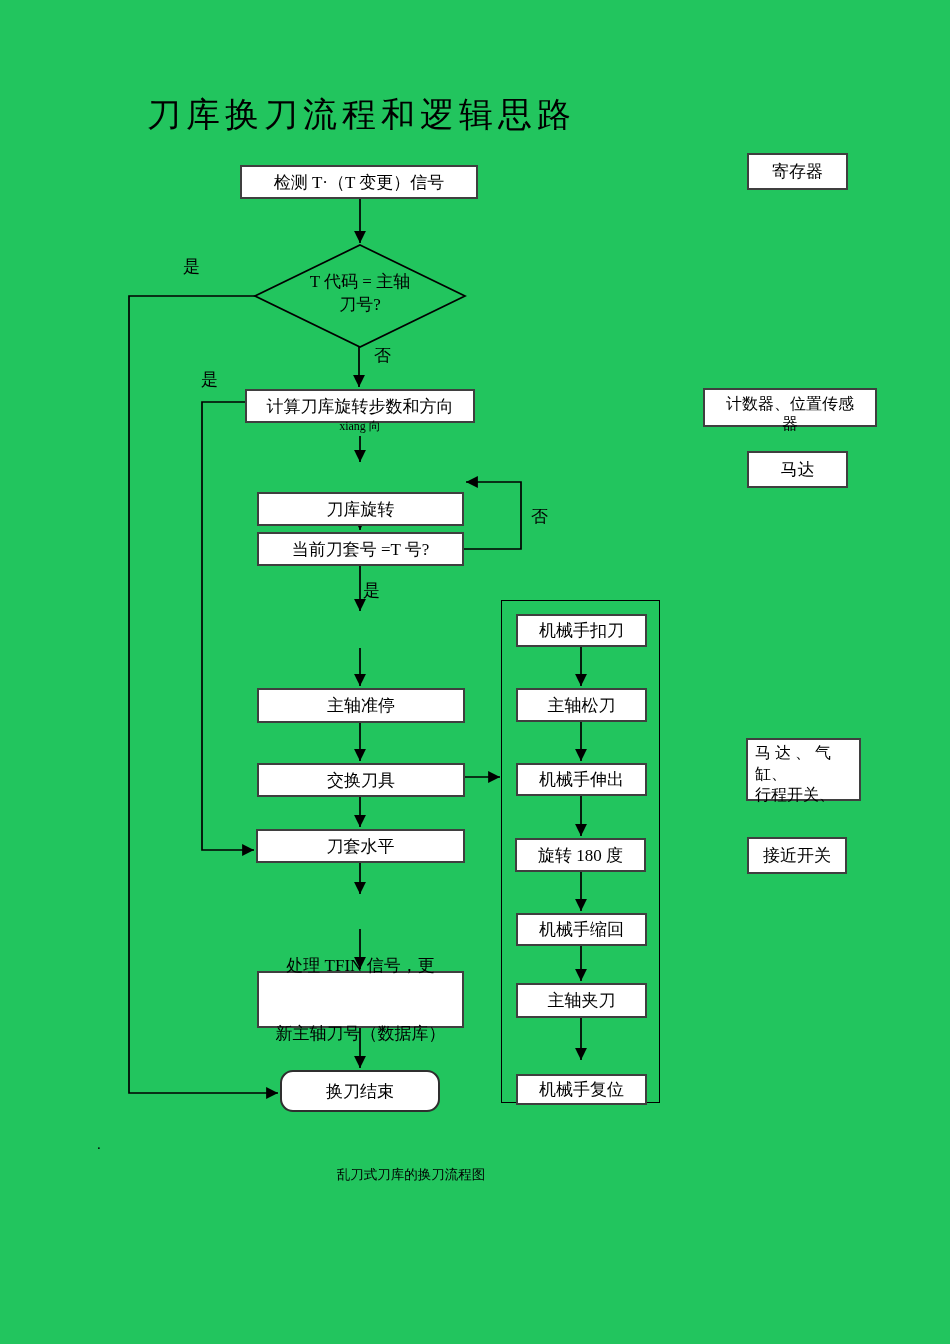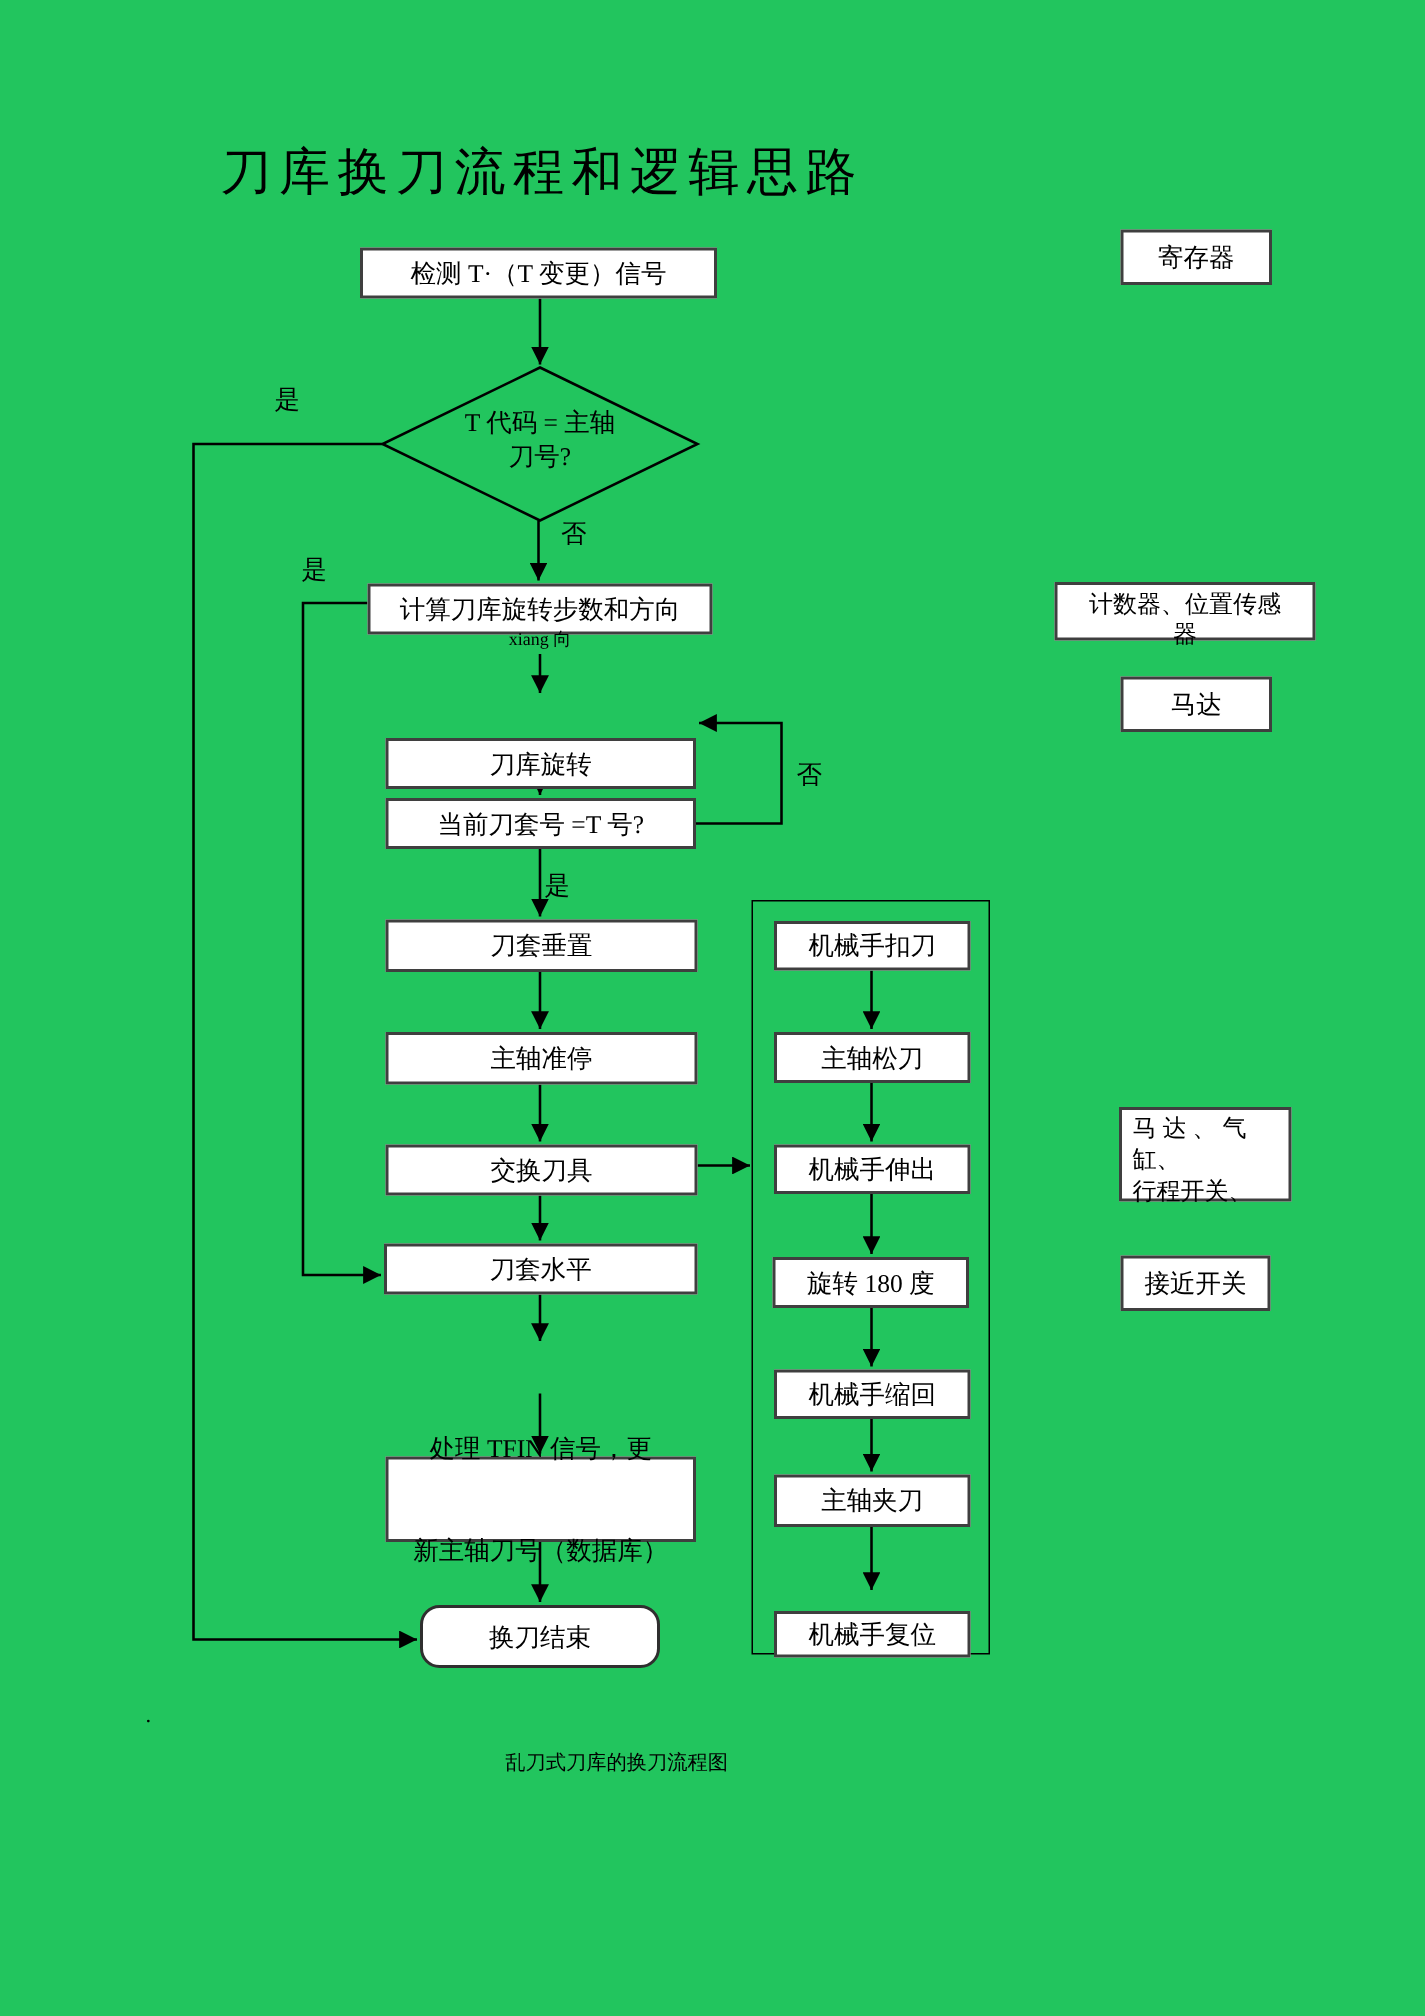--- a/index.html
+++ b/index.html
@@ -74,21 +74,20 @@
     <div>刀号?</div>
   </div>
 
   <div class="box" style="left:245px;top:389px;width:230px;height:34px;">计算刀库旋转步数和方向</div>
   <div class="overflow-label" style="left:280px;top:416px;width:160px;">xiang 向</div>
 
   <div class="box" style="left:257px;top:464px;width:207px;height:34px;margin-top:28px;">刀库旋转</div>
 
   <div class="box" style="left:257px;top:532px;width:207px;height:34px;">当前刀套号 =T 号?</div>
 
-  <div class="box" style="left:257px;top:613px;width:208px;height:35px;">刀套垂置</div>
 
   <div class="box" style="left:257px;top:688px;width:208px;height:35px;">主轴准停</div>
 
   <div class="box" style="left:257px;top:763px;width:208px;height:34px;">交换刀具</div>
 
   <div class="box" style="left:256px;top:829px;width:209px;height:34px;">刀套水平</div>
 
 
   <div class="box two-line" style="left:257px;top:971px;width:207px;height:57px;gap:46px;">
     <div>处理 TFIN 信号，更</div>

